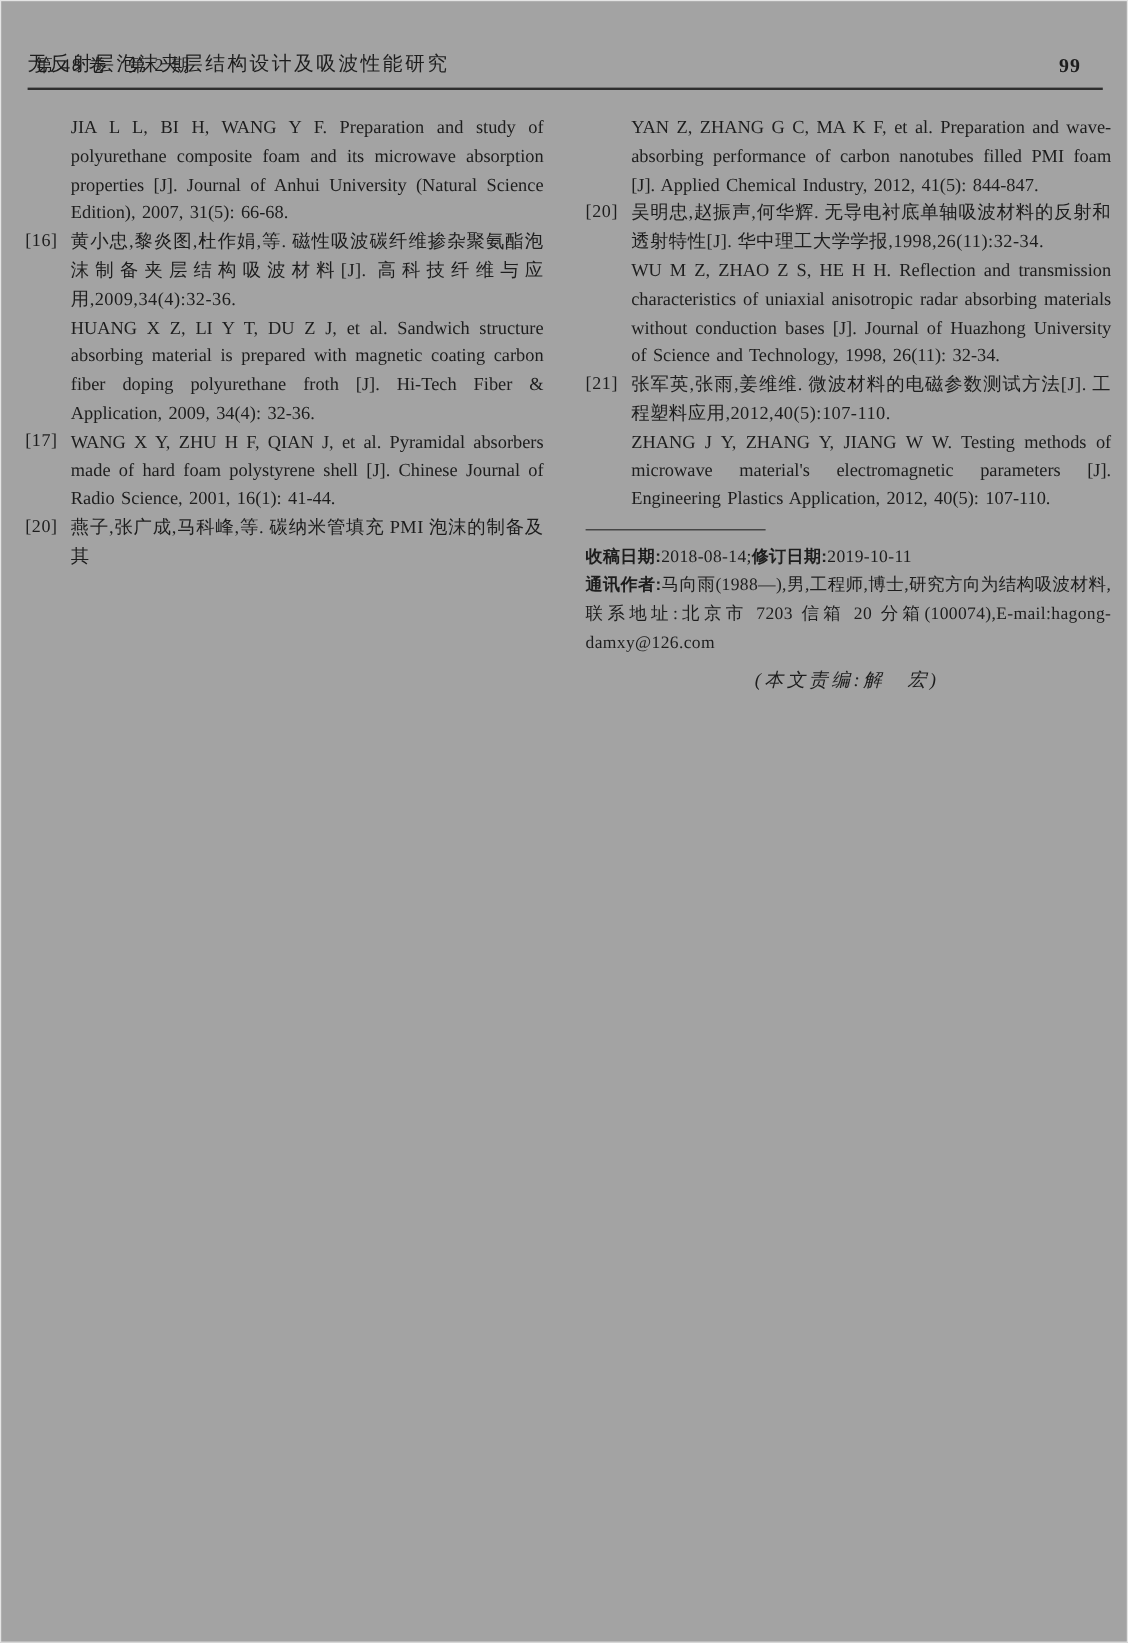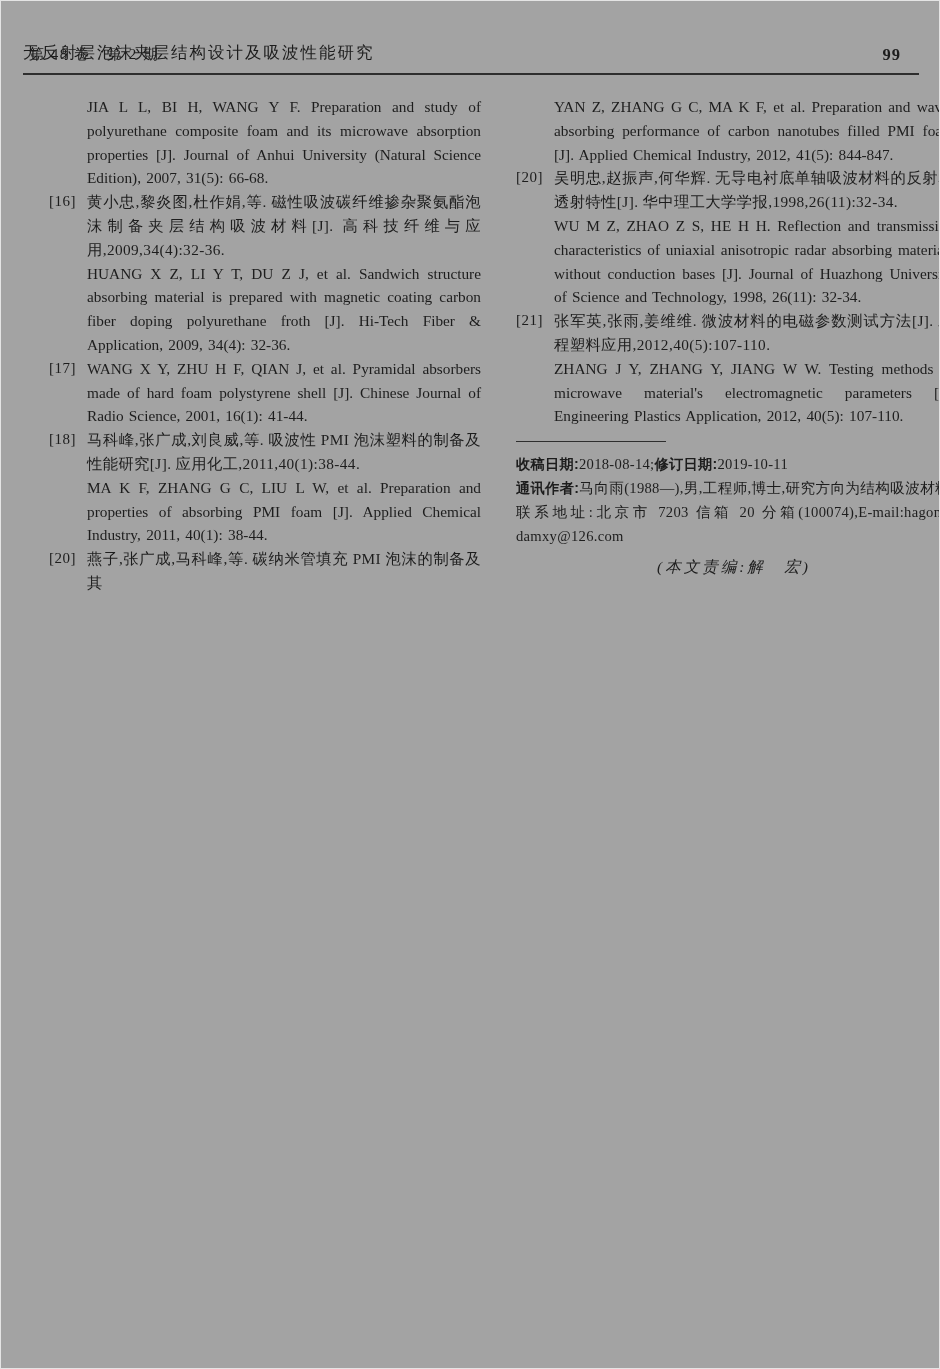--- a/index.html
+++ b/index.html
@@ -35,21 +35,21 @@
     position: absolute; right: 18px; bottom: 8px;
     font-size: 16.5px; letter-spacing: 1px; font-weight: bold;
   }
   
   .content {
     display: flex;
     margin: 20px 15px 0 20px;
     gap: 35px;
   }
   .col { box-sizing: border-box; }
-  .col-left  { width: 432px; flex: none; margin-left: 28px; }
+  .col-left  { width: 432px; flex: none; }
   .col-right { width: 438px; flex: none; }
   .ref { display: flex; }
   .ref-label {
     flex: none; width: 38px;
     font-size: 15px; line-height: 23.8px;
     letter-spacing: 0.5px;
   }
   .ref-body { flex: 1; min-width: 0; }
   .ref-p {
     margin: 0;
@@ -112,27 +112,20 @@
             <p class="ref-p en">HUANG X Z, LI Y T, DU Z J, et al. Sandwich structure absorbing material is prepared with magnetic coating carbon fiber doping polyurethane froth [J]. Hi-Tech Fiber &amp; Application, 2009, 34(4): 32-36.</p>
           </div>
         </div>
         <div class="ref">
           <span class="ref-label">[17]</span>
           <div class="ref-body">
             <p class="ref-p en">WANG X Y, ZHU H F, QIAN J, et al. Pyramidal absorbers made of hard foam polystyrene shell [J]. Chinese Journal of Radio Science, 2001, 16(1): 41-44.</p>
           </div>
         </div>
         <div class="ref">
-          <span class="ref-label">[18]</span>
-          <div class="ref-body">
-            <p class="ref-p cn">马科峰,张广成,刘良威,等. 吸波性 PMI 泡沫塑料的制备及性能研究[J]. 应用化工,2011,40(1):38-44.</p>
-            <p class="ref-p en">MA K F, ZHANG G C, LIU L W, et al. Preparation and properties of absorbing PMI foam [J]. Applied Chemical Industry, 2011, 40(1): 38-44.</p>
-          </div>
-        </div>
-        <div class="ref">
           <span class="ref-label">[20]</span>
           <div class="ref-body">
             <p class="ref-p cn">燕子,张广成,马科峰,等. 碳纳米管填充 PMI 泡沫的制备及其</p>
           </div>
         </div>
       </div>
 
     <div class="col col-right">
       <div id="col-right-refs">
           <div class="ref">

